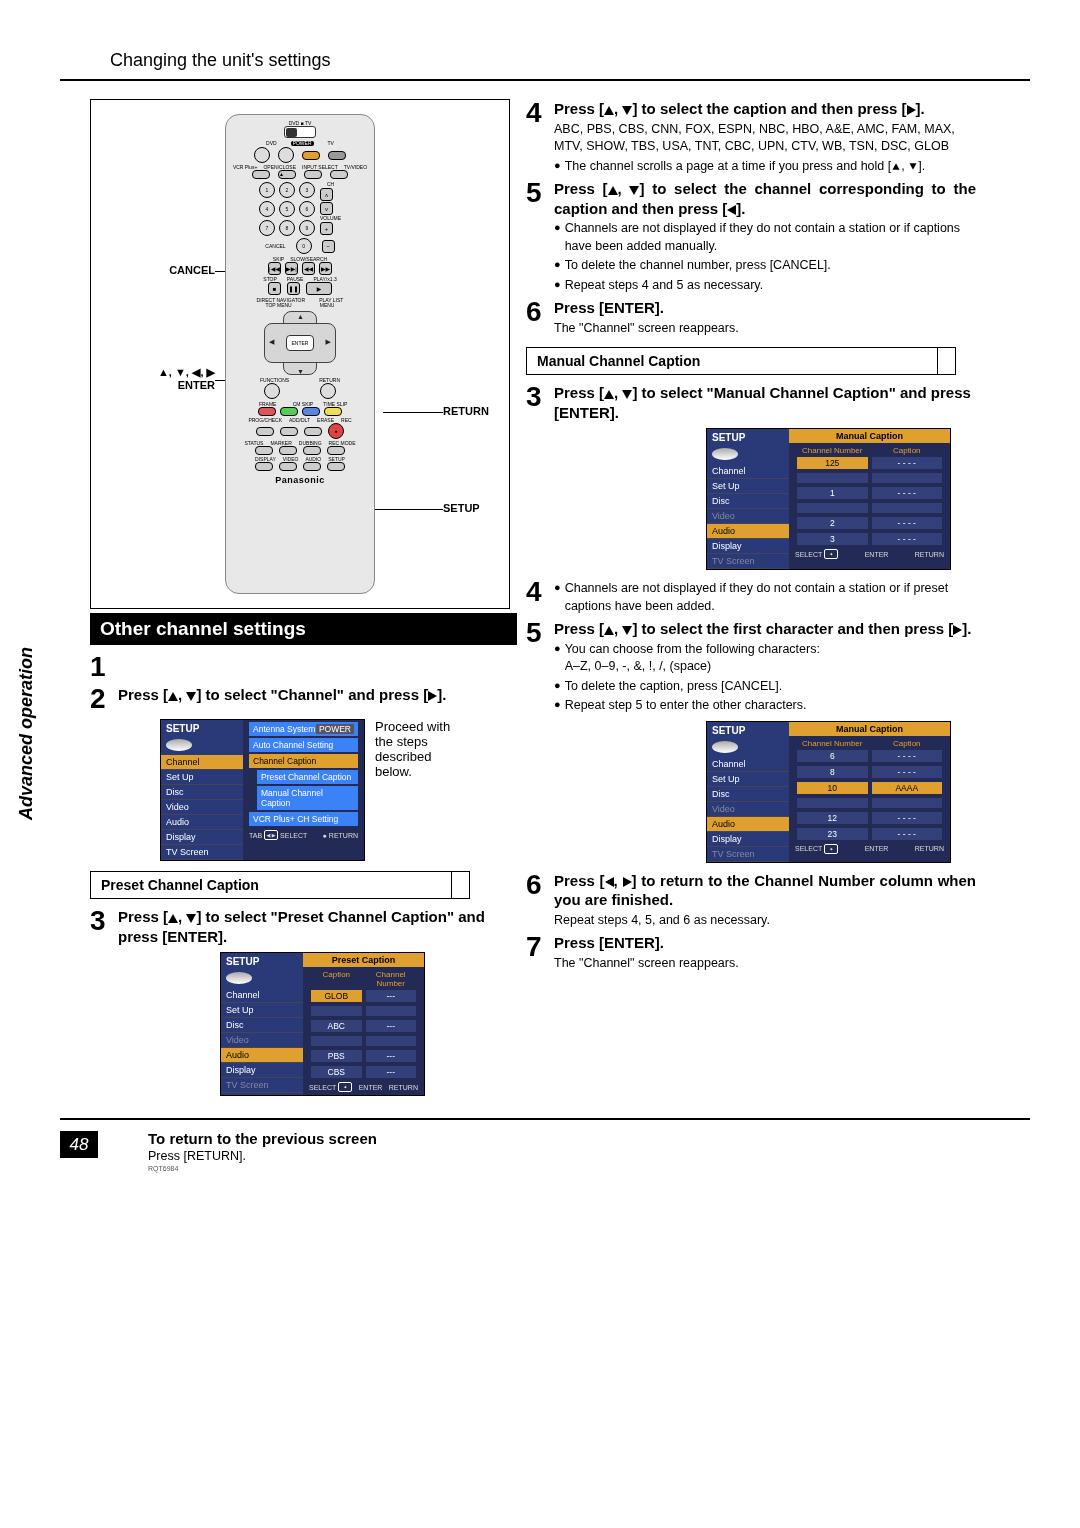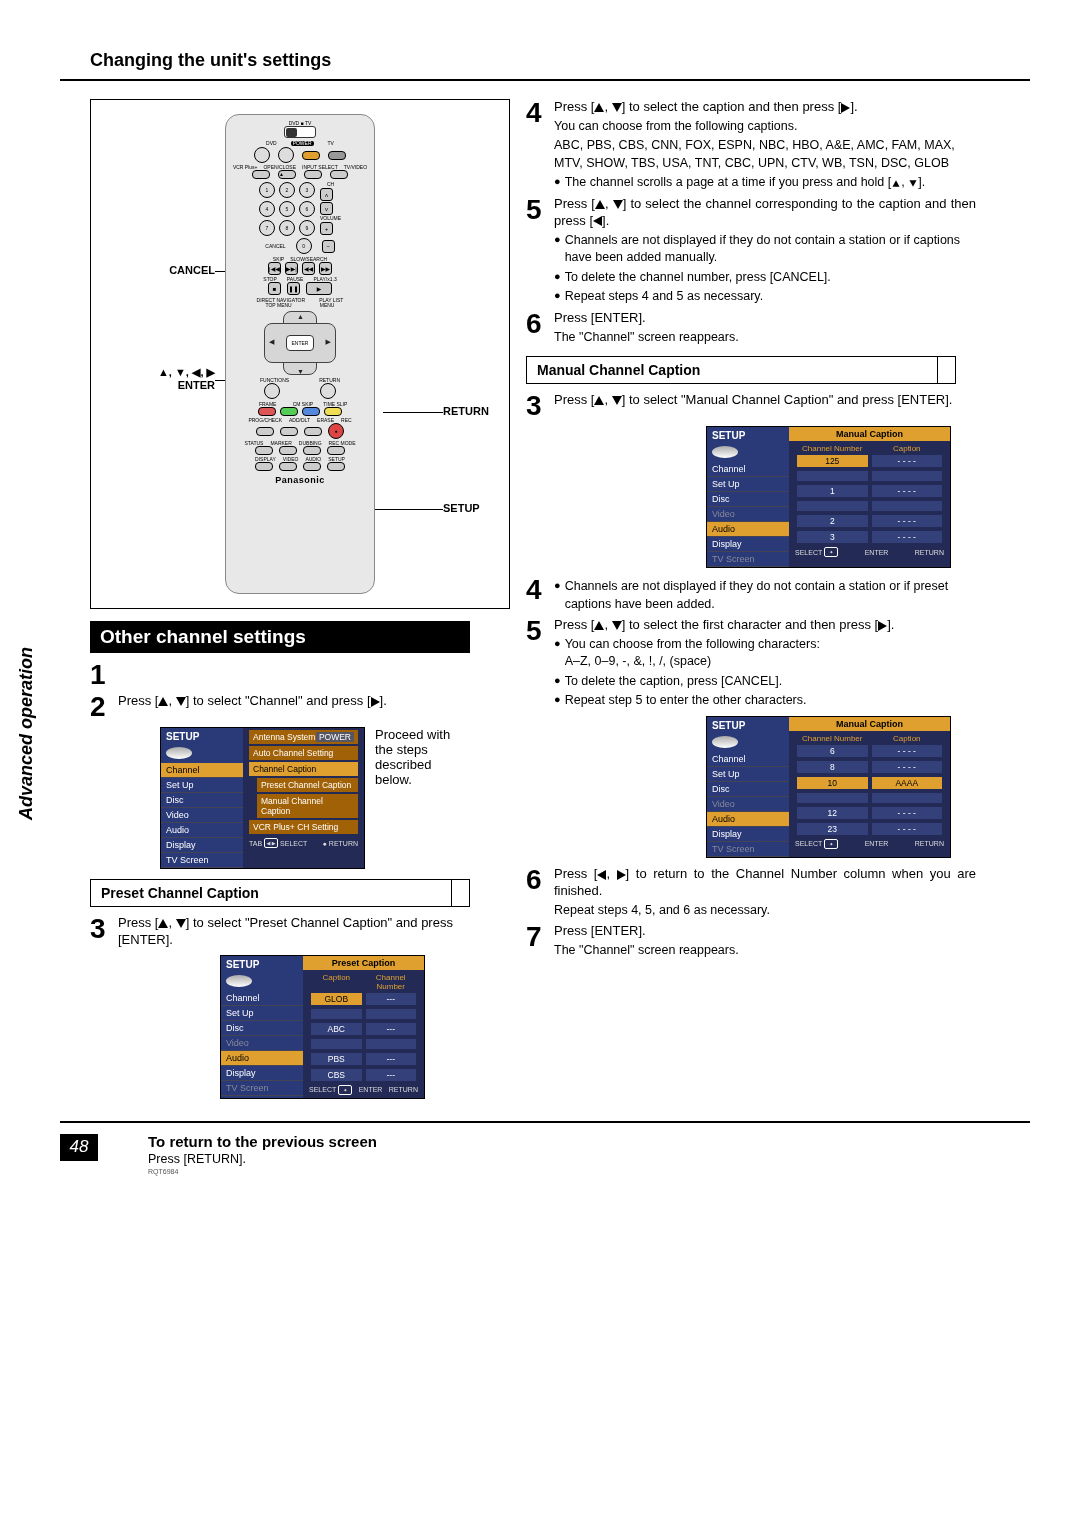--- a/index.html
+++ b/index.html
@@ -6,21 +6,21 @@
   body {
     width: 1080px;
     height: 1528px;
     font-family: Arial, Helvetica, sans-serif;
     background: #fff;
     color: #000;
     position: relative;
     padding: 50px 50px 20px 60px;
   }
   .header { margin-bottom: 6px; padding-left: 30px; }
-  .header h2 { font-size: 18px; font-weight: bold; }
+  .header h2 { font-size: 18px; font-weight: normal; margin-left: 20px; }
   .rule { border-top: 2px solid #000; margin: 8px 0 18px 0; }
   .columns { display: flex; gap: 26px; }
   .col-left { width: 440px; }
   .col-right { width: 450px; }
   .sidebar-label {
     position: absolute;
     left: 16px;
     top: 820px;
     transform: rotate(-90deg);
     transform-origin: left top;
@@ -76,28 +76,28 @@
   .callout-line { position:absolute; border-top:1px solid #000; }
   .callout.left { text-align: right; }
   .callout.right { text-align: left; }
 
   .black-bar {
     background: #000;
     color: #fff;
     font-weight: bold;
     font-size: 19px;
     padding: 5px 10px;
-    margin: 12px 0 8px 30px;
-    width: 380px;
+    margin: 4px 0 8px 30px;
+    width: 427px;
   }
   .steps { margin-left: 30px; }
   .step-row { display: flex; align-items: flex-start; margin-bottom: 4px; }
   .step-num { font-size: 28px; font-weight: bold; width: 28px; flex-shrink:0; line-height:1; }
   .step-text { flex:1; }
-  .step-title { font-size: 13px; font-weight: normal; line-height: 1.3; }
+  .step-title { font-size: 15px; font-weight: bold; line-height: 1.3; }
   .step-body { font-size: 13px; line-height: 1.4; margin-top: 2px; }
   .step-body.sm { font-size: 12.5px; }
   .bullet { display:flex; gap:4px; margin-top:2px; }
   .bullet-mark { font-size:11px; }
   .justified { text-align: justify; text-justify: inter-word; }
 
   .sub-heading-box {
     border: 1.5px solid #000;
     display: flex;
     margin: 10px 0 8px 30px;
@@ -128,21 +128,21 @@
   .ui-left .item.sel { background: #e0a030; color: #000; }
   .ui-left .item.dim { color: #889; }
   .ui-right { flex:1; background: #222a55; position: relative; }
   .ui-right .hdr2 { background: #e0a030; color:#000; font-weight:bold; text-align:center; padding:2px; font-size:9px; }
   .ui-right .cols { display:flex; font-size:8px; color:#e0a030; padding: 3px 6px 0; }
   .ui-right .cols span { flex:1; text-align:center; }
   .ui-right .row { display:flex; padding: 1px 6px; }
   .ui-right .cell { flex:1; text-align:center; background:#33407a; margin:1px 2px; padding:1px 3px; font-size:8.5px; }
   .ui-right .cell.sel { background:#e0a030; color:#000; }
   .ui-right .cell.empty { min-height:10px; }
-  .ui-right .menu-item { background:#a16207; margin:2px 6px; padding:2px 4px; font-size:8.5px; }
+  .ui-right .menu-item { background:#3b82f6; margin:2px 6px; padding:2px 4px; font-size:8.5px; }
   .ui-right .menu-item.sel { background:#e0a030; color:#000; }
   .ui-right .foot { font-size:7px; display:flex; justify-content:space-between; padding:2px 6px 3px; color:#ddd; }
   .ui-right .press { display:flex; align-items:center; gap:2px; }
   .ui-right .dpadico { width:14px; height:10px; border:1px solid #fff; border-radius:2px; font-size:5px; display:flex; align-items:center; justify-content:center; }
 
   .aside-right { font-size: 13px; width:90px; }
 
   .footer-rule { border-top: 2px solid #000; margin-top: 14px; }
   .footer { display:flex; margin-top:10px; align-items:flex-start;gap:44px; }
   .pg-box {
@@ -474,21 +474,20 @@
   </div>
 
   <div class="col-right">
 
     <div class="step-row">
       <div class="step-num">4</div>
       <div class="step-text">
         <div class="step-title">
           <span>Press [</span><span class="tri u"></span>, <span class="tri d"></span><span>] to select the caption and then press [</span><span class="tri r"></span><span>].</span>
         </div>
-        <div class="step-body sm">You can choose from the following captions.</div>
         <div class="step-body sm">ABC, PBS, CBS, CNN, FOX, ESPN, NBC, HBO, A&amp;E, AMC, FAM, MAX, MTV, SHOW, TBS, USA, TNT, CBC, UPN, CTV, WB, TSN, DSC, GLOB</div>
         <div class="bullet step-body sm justified">
             <span class="bullet-mark">●</span>
             <span><span>The channel scrolls a page at a time if you press and hold [</span><span class="tri u" style="transform:scale(0.7);"></span>, <span class="tri d" style="transform:scale(0.7);"></span><span>].</span></span>
           </div>
       </div>
     </div>
 
     <div class="step-row">
       <div class="step-num">5</div>

